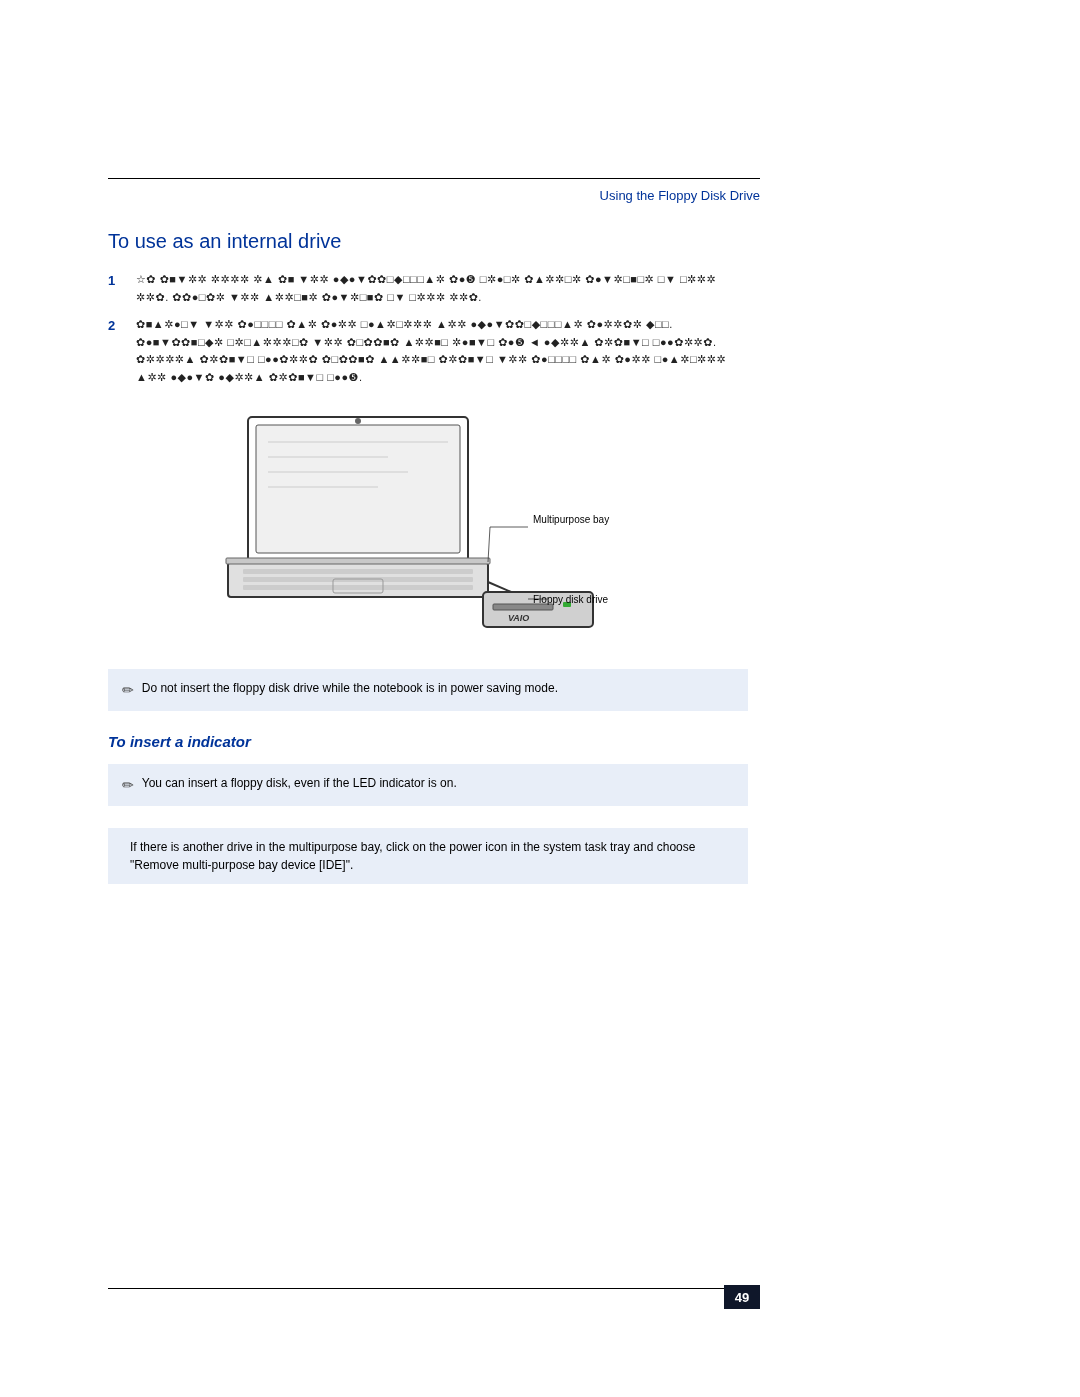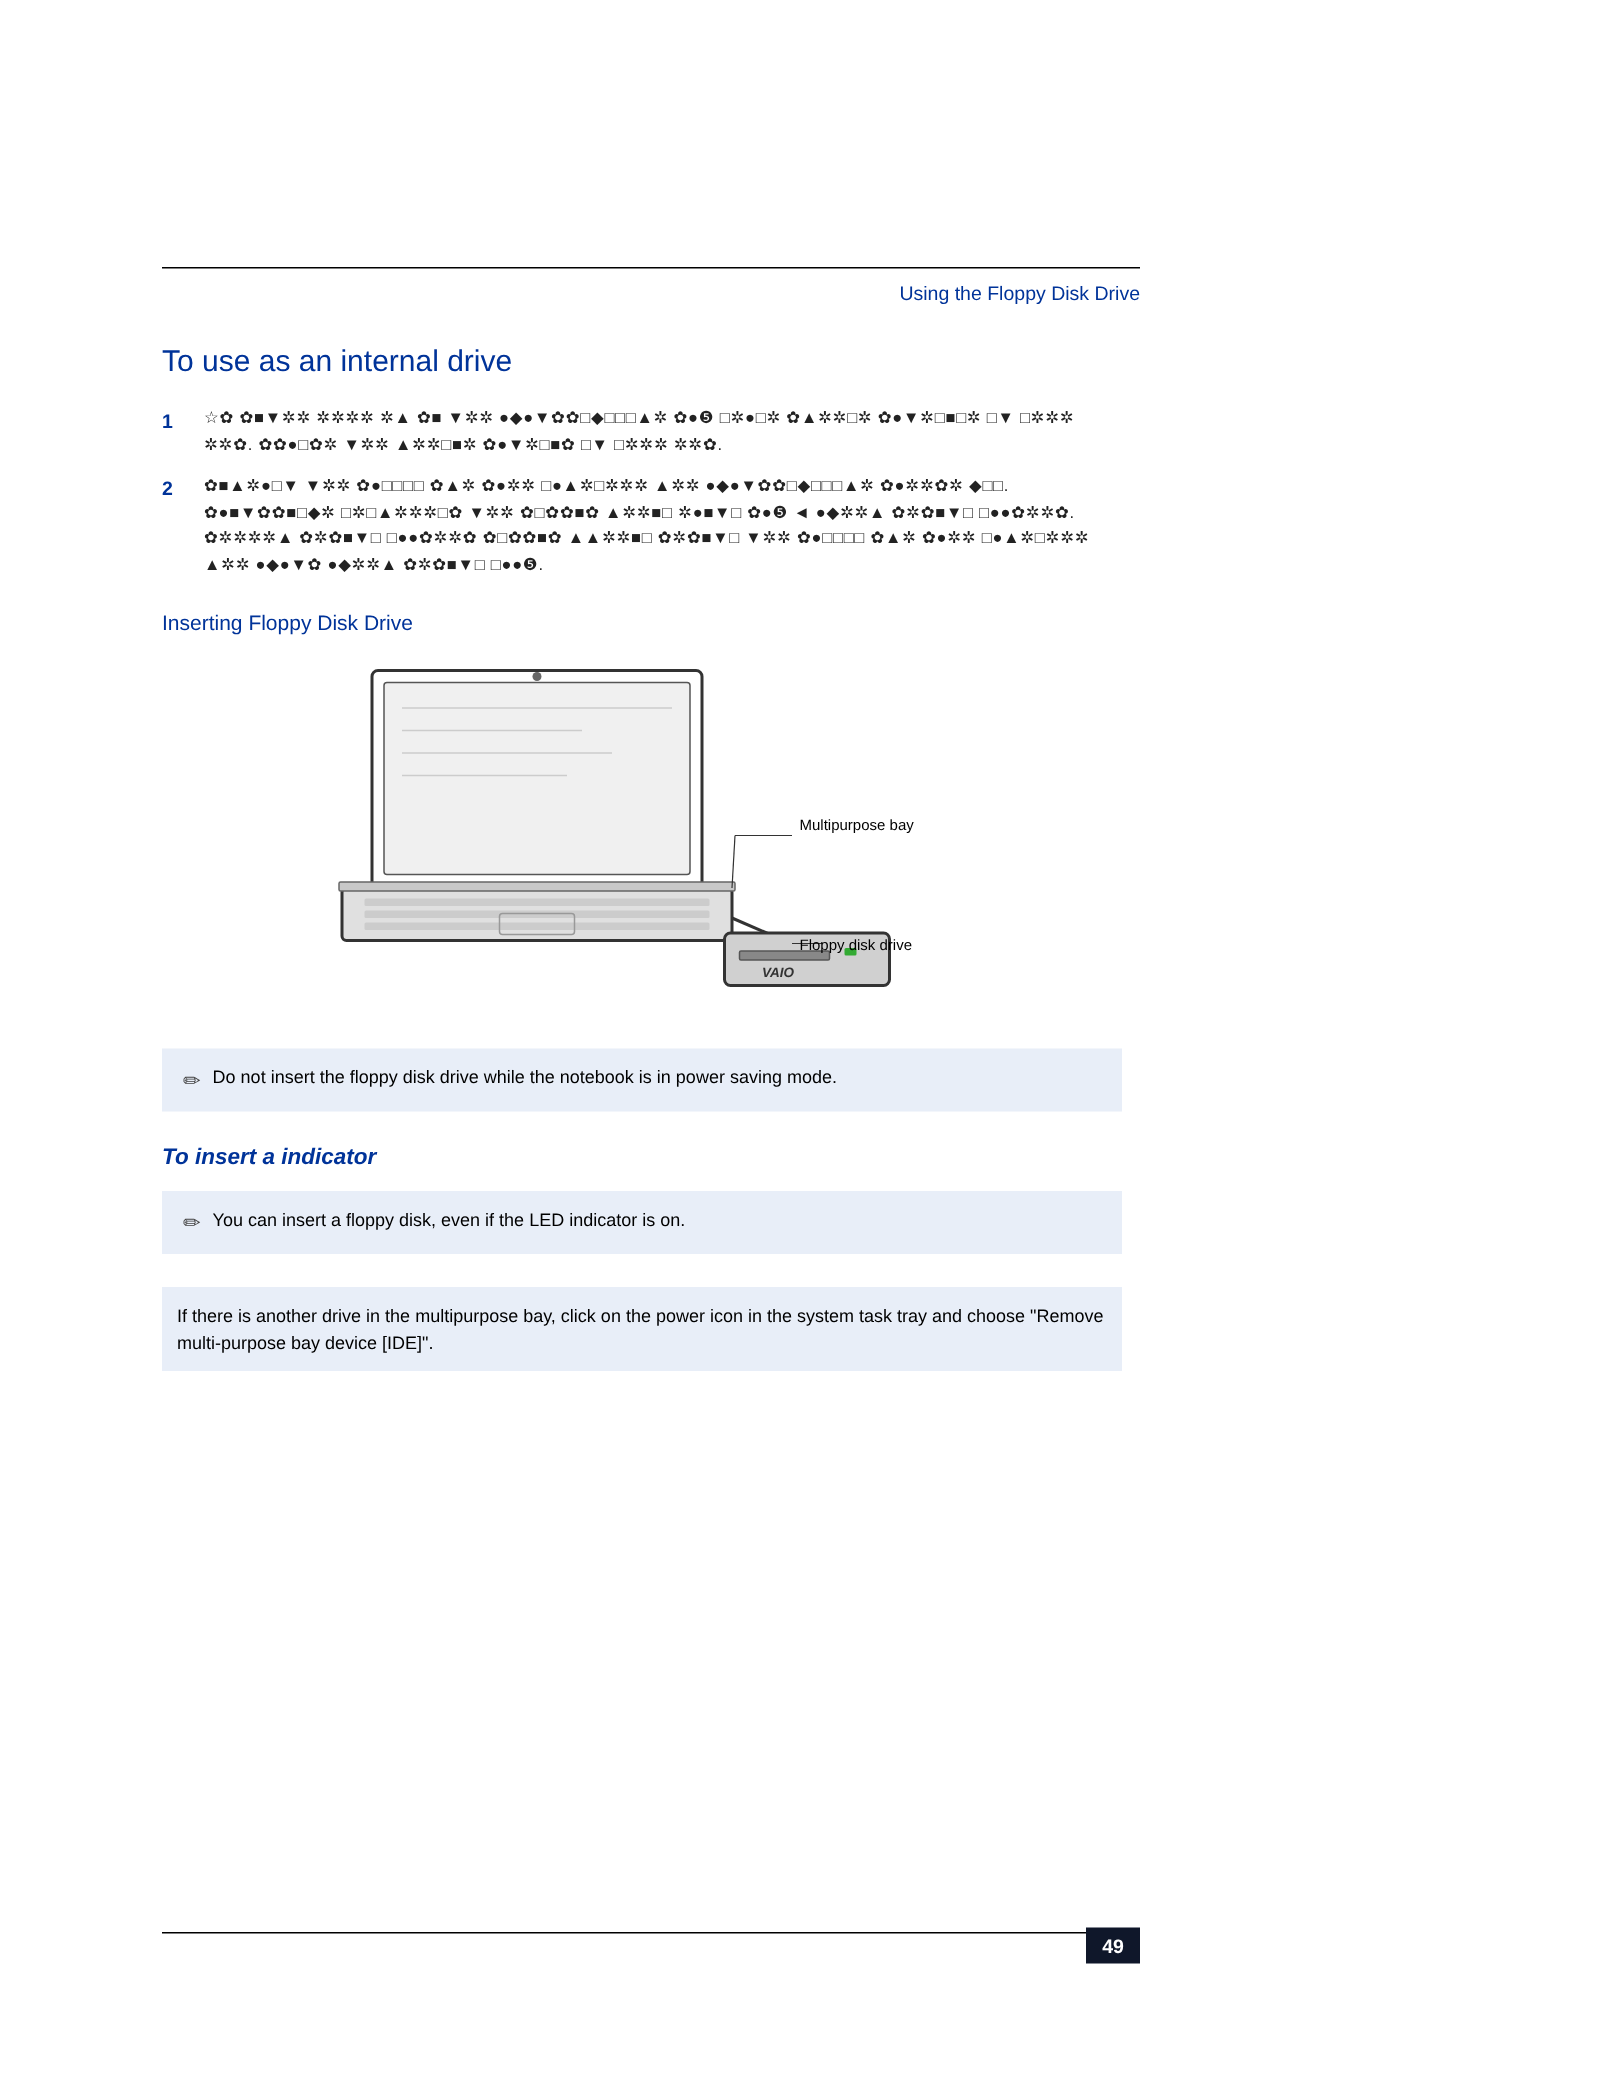--- a/index.html
+++ b/index.html
@@ -123,21 +123,21 @@
       font-size: 12px;
       line-height: 1.5;
       margin-bottom: 22px;
       display: flex;
       align-items: flex-start;
       gap: 8px;
     }
 
     .note-box-plain {
       background: #e8eef8;
-      padding: 10px 10px;
+      padding: 10px 22px;
       font-size: 12px;
       line-height: 1.5;
       margin-bottom: 10px;
     }
 
     .note-icon {
       font-size: 14px;
       color: #444;
       flex-shrink: 0;
       margin-top: 1px;
@@ -214,21 +214,20 @@
       <div class="numbered-item">
         <div class="item-number">2</div>
         <div class="item-text symbol-text">
           ✿■▲✲●□▼ ▼✲✲ ✿●□□□□ ✿▲✲ ✿●✲✲ □●▲✲□✲✲✲ ▲✲✲ ●◆●▼✿✿□◆□□□▲✲ ✿●✲✲✿✲ ◆□□. ✿●■▼✿✿■□◆✲ □✲□▲✲✲✲□✿ ▼✲✲ ✿□✿✿■✿ ▲✲✲■□ ✲●■▼□ ✿●❺ ◄ ●◆✲✲▲ ✿✲✿■▼□ □●●✿✲✲✿.<br>
           ✿✲✲✲✲▲ ✿✲✿■▼□ □●●✿✲✲✿ ✿□✿✿■✿ ▲▲✲✲■□ ✿✲✿■▼□ ▼✲✲ ✿●□□□□ ✿▲✲ ✿●✲✲ □●▲✲□✲✲✲ ▲✲✲ ●◆●▼✿ ●◆✲✲▲ ✿✲✿■▼□ □●●❺.
         </div>
       </div>
 
     </div>
 
-    <div class="sub-heading">Inserting Floppy Disk Drive</div>
 
     <div class="diagram-area">
       <div class="diagram-container">
 
         <svg class="laptop-svg" width="440" height="230" viewBox="0 0 440 230" xmlns="http://www.w3.org/2000/svg">
 
           <rect x="60" y="10" width="220" height="145" rx="4" ry="4" fill="none" stroke="#333" stroke-width="2"></rect>
           <rect x="68" y="18" width="204" height="128" rx="2" ry="2" fill="#f0f0f0" stroke="#555" stroke-width="1"></rect>
 
           <line x1="80" y1="35" x2="260" y2="35" stroke="#ccc" stroke-width="1"></line>

